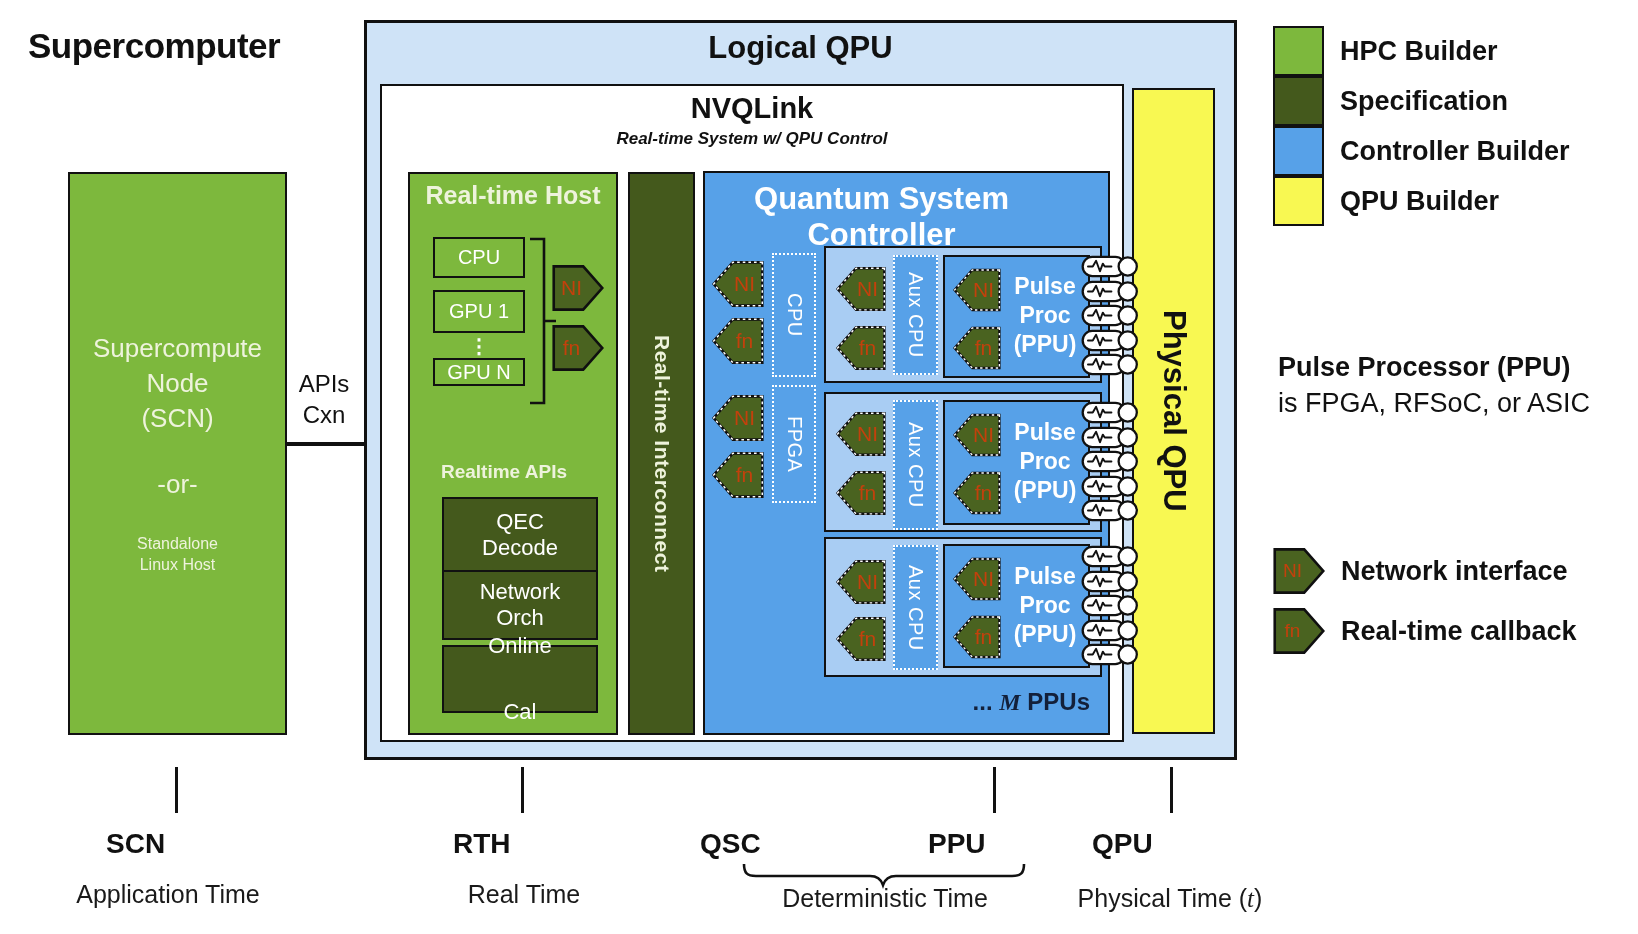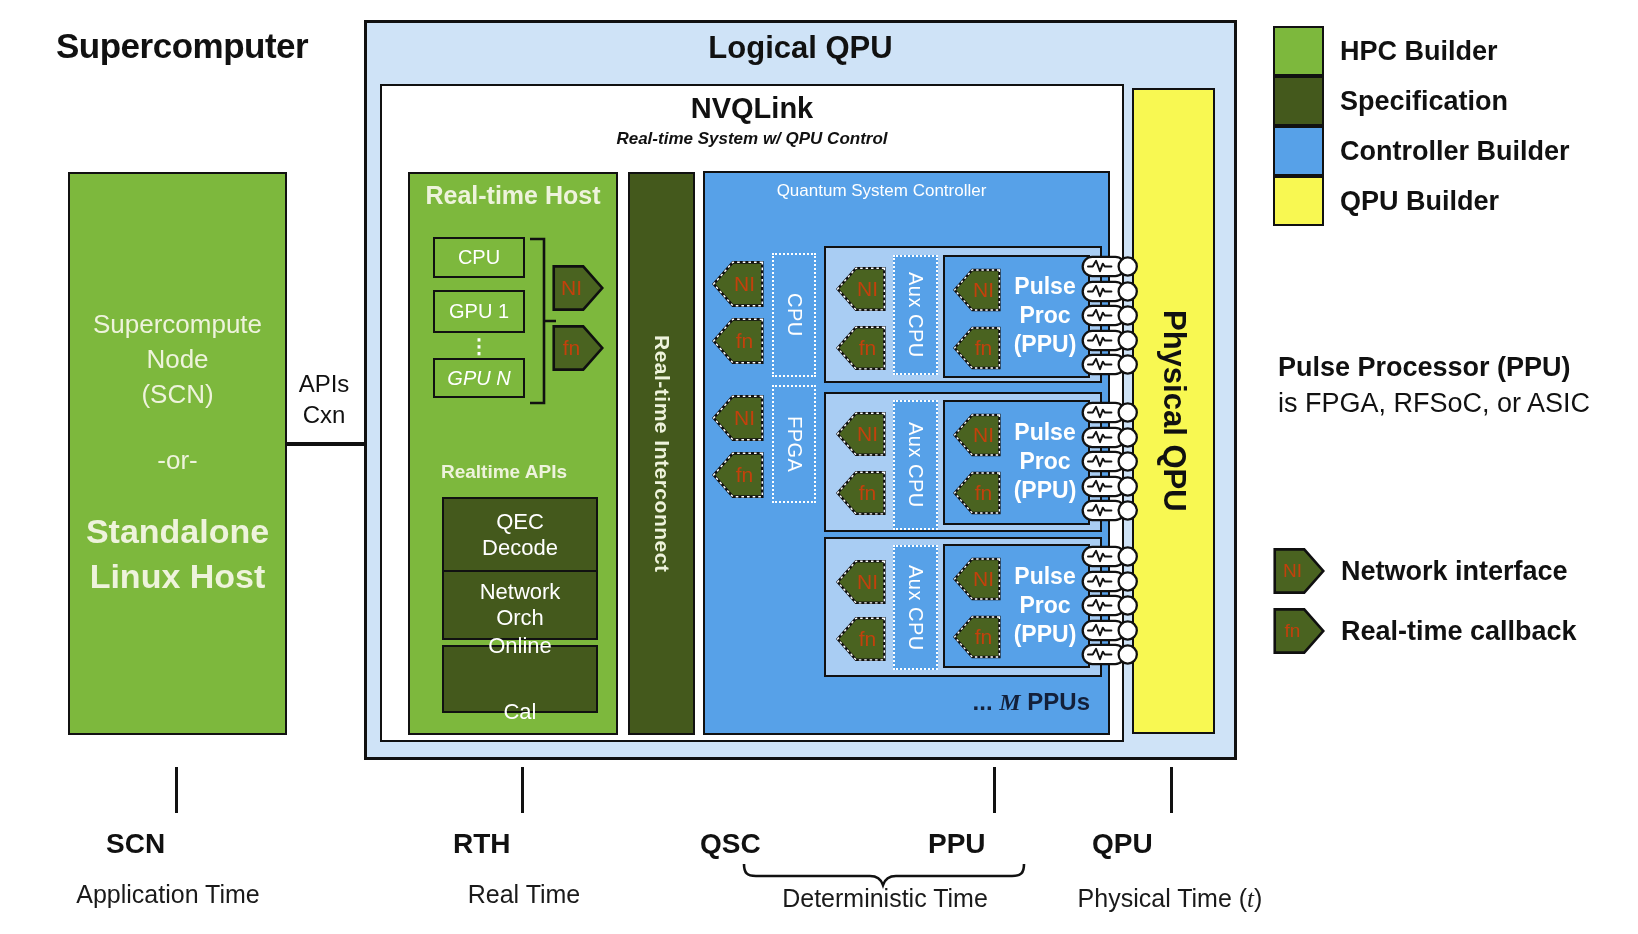--- a/index.html
+++ b/index.html
@@ -7,21 +7,21 @@
   .abs{position:absolute;box-sizing:border-box;}
   .box{border:2.5px solid #111;box-sizing:border-box;}
   .green{background:#7db83d;}
   .dgreen{background:#44591c;}
   .blue{background:#57a1e8;}
   .panel{background:#a9cdf3;}
   .pale{background:#cfe3f7;}
   .yellow{background:#f8f852;}
   .whitebg{background:#fff;}
   .ctr{text-align:center;}
-  .title-xl{font-size:35px;font-weight:800;letter-spacing:-0.5px;margin-left:28px;}
+  .title-xl{font-size:35px;font-weight:800;letter-spacing:-0.5px;}
   .cream{color:#eef3dc;}
   .white{color:#fff;}
   .vtext{writing-mode:vertical-rl;text-orientation:mixed;display:flex;align-items:center;justify-content:center;width:100%;height:100%;}
   
   .badge{position:absolute;width:52px;height:52px;}
   .badge svg{width:100%;height:100%;display:block;}
   .badge .ps{fill:#4a6320;stroke:#101010;stroke-width:3;}
   .badge .pd{fill:none;stroke:#fff;stroke-width:1.7;stroke-dasharray:3 3.5;}
   .blabel{position:absolute;inset:0;display:flex;align-items:center;justify-content:center;color:#c2410c;font-weight:400;font-size:21px;}
   .badge.right .blabel{padding-right:13px;}
@@ -57,21 +57,21 @@
 
   <div class="abs title-xl" style="left:28px;top:26px;">Supercomputer</div>
 
   <div class="abs box green" style="left:68px;top:172px;width:219px;height:563px;display:flex;flex-direction:column;justify-content:center;align-items:center;gap:33px;">
     <div class="ctr cream" style="font-size:26px;line-height:1.34;font-weight:500;">
       <div>Supercompute</div>
       <div>Node</div>
       <div>(SCN)</div>
     </div>
     <div class="ctr cream" style="font-size:26px;font-weight:500;">-or-</div>
-    <div class="ctr cream" style="font-size:34px;line-height:1.34;font-weight:700;">
+    <div class="ctr cream" style="font-size:16px;line-height:1.34;font-weight:400;">
       <div>Standalone</div>
       <div>Linux Host</div>
     </div>
   </div>
 
   <div class="abs ctr" style="left:288px;top:368px;width:72px;font-size:24px;line-height:1.3;color:#111;">
     <div>APIs</div>
     <div>Cxn</div>
   </div>
   <div class="abs" style="left:287px;top:442px;width:121px;height:4px;background:#111;"></div>
@@ -81,21 +81,21 @@
 
   <div class="abs box whitebg" style="left:380px;top:84px;width:744px;height:658px;"></div>
   <div class="abs ctr" style="left:380px;top:92px;width:744px;font-size:29px;font-weight:800;">NVQLink</div>
   <div class="abs ctr" style="left:380px;top:129px;width:744px;font-size:17px;font-style:italic;font-weight:600;">Real-time System w/ QPU Control</div>
 
   <div class="abs box green" style="left:408px;top:172px;width:210px;height:563px;"></div>
   <div class="abs ctr cream" style="left:408px;top:181px;width:210px;font-size:25px;font-weight:700;">Real-time Host</div>
   <div class="abs chip green" style="left:433px;top:237px;width:92px;height:41px;">CPU</div>
   <div class="abs chip green" style="left:433px;top:290px;width:92px;height:43px;">GPU 1</div>
   <div class="abs ctr dots" style="left:433px;top:336px;width:92px;">⋮</div>
-  <div class="abs chip green" style="left:433px;top:358px;width:92px;height:40px;font-style:italic;">GPU N</div>
+  <div class="abs chip green" style="left:433px;top:358px;width:92px;height:28px;">GPU N</div>
 
   <div class="abs" style="left:528px;top:237px;width:30px;height:168px;">
     <svg viewBox="0 0 30 168" width="30" height="168">
         <path d="M2 2 H16 V166 H2 M16 84 H28" fill="none" stroke="#111" stroke-width="2.6"></path>
       </svg>
   </div>
 
   <span class="badge right" style="left:552px;top:262px;">
     <svg viewBox="0 0 60 54">
         <path class="ps" d="M2 2 H36 L58 27 L36 52 H2 Z"></path>
@@ -120,21 +120,21 @@
   <div class="abs apibox dgreen" style="left:442px;top:645px;width:156px;height:68px;gap:40px;">
     <div>Online</div>
     <div>Cal</div>
   </div>
 
   <div class="abs box dgreen" style="left:628px;top:172px;width:67px;height:563px;">
     <span class="vtext cream" style="font-size:21px;font-weight:600;letter-spacing:0.5px;">Real-time Interconnect</span>
   </div>
 
   <div class="abs box blue" style="left:703px;top:171px;width:407px;height:564px;"></div>
-  <div class="abs ctr white" style="left:703px;top:181px;width:357px;font-size:17px;font-weight:400;">Quantum System Controller</div>
+  <div class="abs ctr white" style="left:703px;top:181px;width:357px;font-size:31px;font-weight:700;">Quantum System Controller</div>
 
   <span class="badge left" style="left:712px;top:258px;">
     <svg viewBox="0 0 60 54">
         <path class="ps" d="M58 2 H24 L2 27 L24 52 H58 Z"></path>
         <path class="pd" d="M58 2 H24 L2 27 L24 52 H58 Z"></path>
       </svg>
     <span class="blabel">NI</span>
   </span>
   <span class="badge left" style="left:712px;top:316px;height:50px;">
     <svg viewBox="0 0 60 54">

